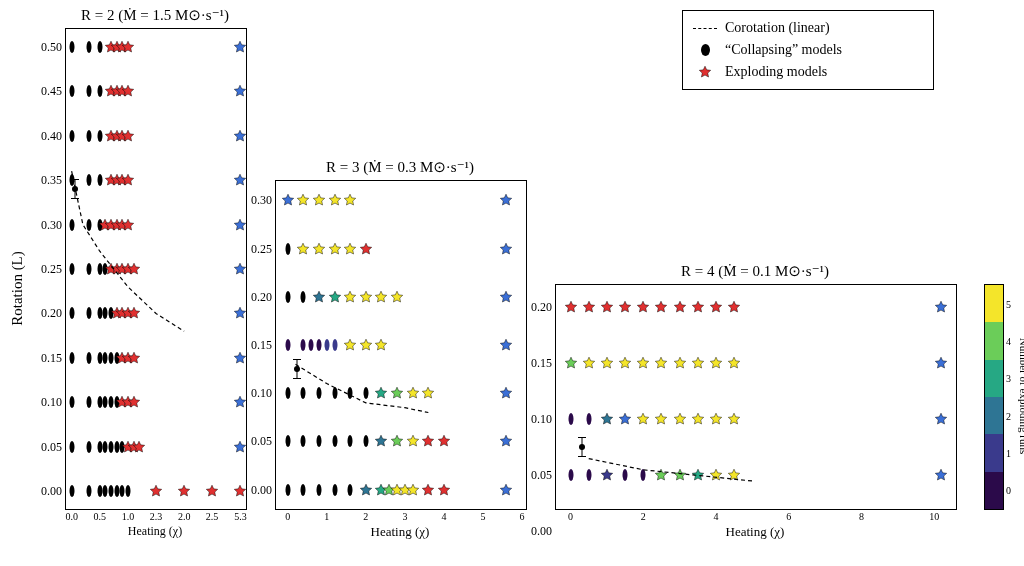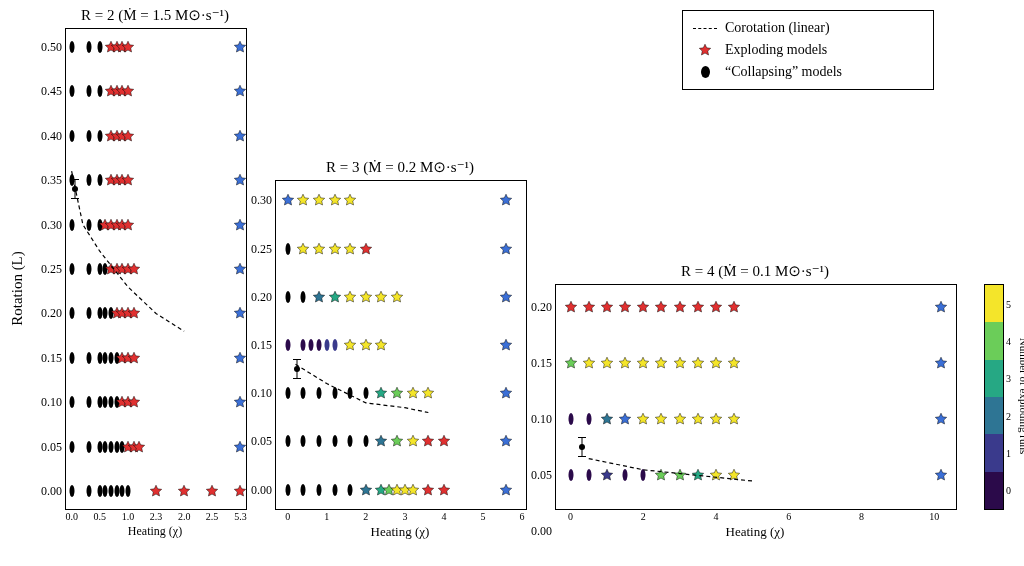--- a/index.html
+++ b/index.html
@@ -339,21 +339,21 @@
     </svg>
     <div class="errorbar" style="left: 8.4375px; top: 160px;">
       <div class="line"></div>
       <div class="cap" style="top:-10px;"></div>
       <div class="cap" style="bottom:-10px;"></div>
       <div class="dot"></div>
     </div>
   </div>
 <div class="xlabel" style="left:65px; top:524px; width:180px; text-align:center;">Heating (χ)</div>
 
-<div class="panel-title" style="left:275px; top:158px; width:250px;">R = 3 (Ṁ = 0.2 M⊙·s⁻¹)</div>
+<div class="panel-title" style="left:275px; top:158px; width:250px;">R = 3 (Ṁ = 0.3 M⊙·s⁻¹)</div>
 <div id="panel2" class="panel" style="left:275px; top:180px; width:250px; height:328px;">
     <div class="tick-y" style="top: 308.706px;">0.00</div>
     <div class="tick-y" style="top: 260.471px;">0.05</div>
     <div class="tick-y" style="top: 212.235px;">0.10</div>
     <div class="tick-y" style="top: 164px;">0.15</div>
     <div class="tick-y" style="top: 115.765px;">0.20</div>
     <div class="tick-y" style="top: 67.5294px;">0.25</div>
     <div class="tick-y" style="top: 19.2941px;">0.30</div>
     <div class="tick-x" style="left: 11.7188px;">0</div>
     <div class="tick-x" style="left: 50.7812px;">1</div>
@@ -675,34 +675,34 @@
 <div class="xlabel" style="left:555px; top:524px; width:400px; text-align:center; font-size:13px;">Heating (χ)</div>
 
 <div class="legend" style="right:90px; top:10px; width:230px;">
   <div class="legend-row">
       <span class="legend-swatch">
         <span class="legend-dash"></span>
       </span>
       <span>Corotation (linear)</span>
     </div>
   <div class="legend-row">
+      <span class="legend-swatch">
+        <span style="display:inline-block;width:9px;height:12px;background:#000;border-radius:50%;"></span>
+      </span>
+      <span>“Collapsing” models</span>
+    </div>
+  <div class="legend-row">
       <span class="legend-swatch" id="leg-redstar">
         <span class="star">
           <svg viewBox="0 0 24 24">
             <path d="M12 2l2.9 6.3 6.9.8-5.1 4.7 1.4 6.8L12 17.3 5.9 20.6l1.4-6.8L2.2 9.1l6.9-.8z" fill="#e03030" stroke="#000" stroke-width="0.8"></path>
           </svg>
         </span>
       </span>
       <span>Exploding models</span>
-    </div>
-  <div class="legend-row">
-      <span class="legend-swatch">
-        <span style="display:inline-block;width:9px;height:12px;background:#000;border-radius:50%;"></span>
-      </span>
-      <span>“Collapsing” models</span>
     </div>
 </div>
 
 <div id="colorbar" class="colorbar" style="right:20px; top:284px; height:224px;">
     <div class="colorbar-seg" style="height: 16.6667%; background: rgb(244, 229, 42);"></div>
     <div style="position: absolute; left: 100%; margin-left: 3px; top: 8.33333%; transform: translateY(-50%); font-size: 10px;">5</div>
     <div class="colorbar-seg" style="height: 16.6667%; background: rgb(107, 205, 89);"></div>
     <div style="position: absolute; left: 100%; margin-left: 3px; top: 25%; transform: translateY(-50%); font-size: 10px;">4</div>
     <div class="colorbar-seg" style="height: 16.6667%; background: rgb(38, 168, 132);"></div>
     <div style="position: absolute; left: 100%; margin-left: 3px; top: 41.6667%; transform: translateY(-50%); font-size: 10px;">3</div>

